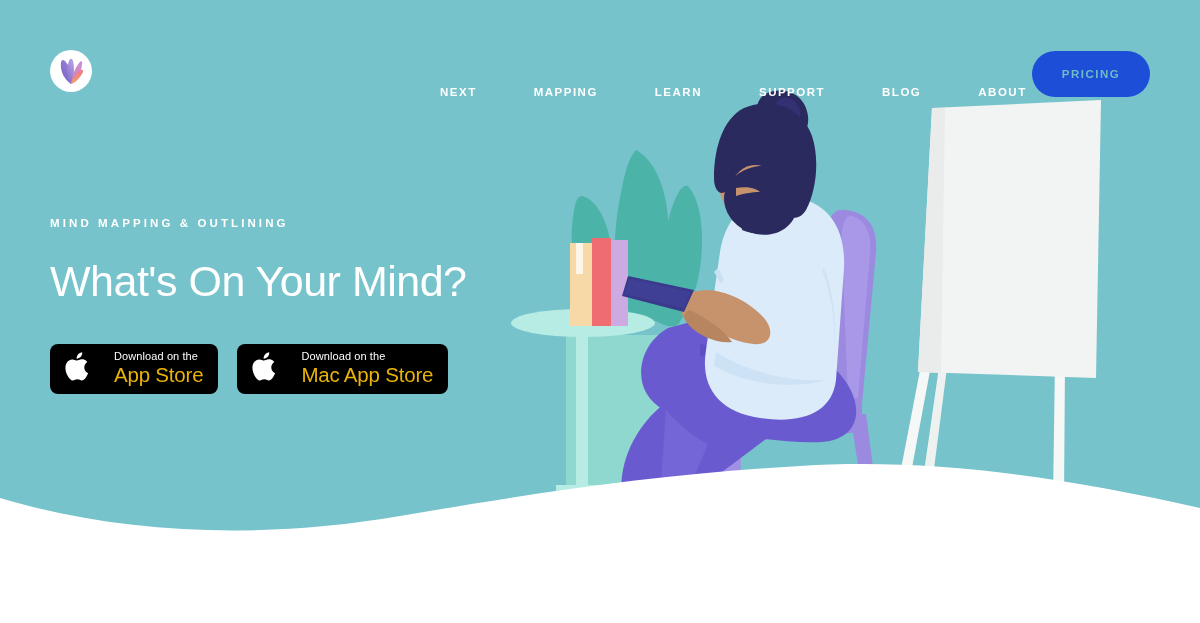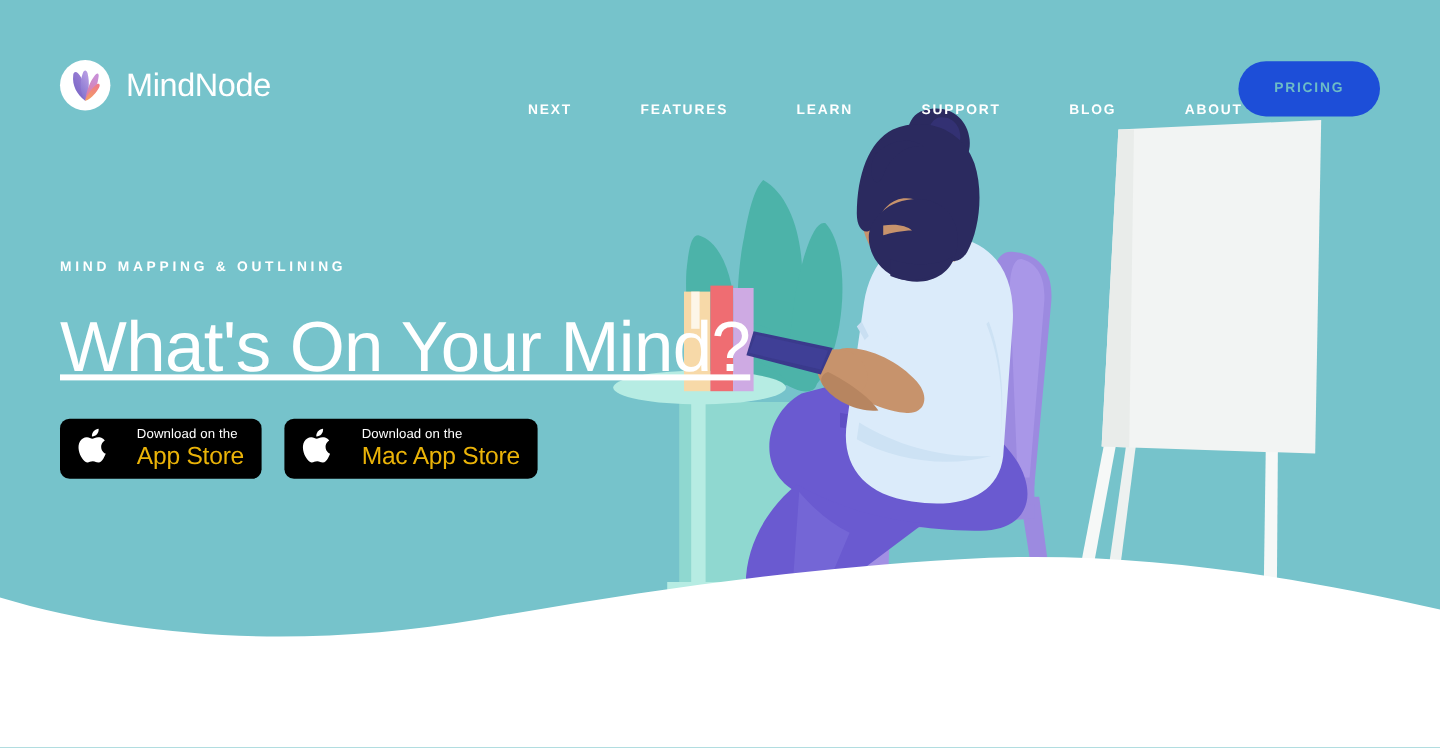--- a/index.html
+++ b/index.html
@@ -67,25 +67,24 @@
 
   
   #hero-copy { position:absolute; left:50px; top:218px; z-index:30; }
 
   #eyebrow {
     color:#ffffff; font-size:11.5px; font-weight:bold;
     letter-spacing:3.1px; line-height:1;
     margin-bottom:29px;
   }
   #headline {
-    color:#ffffff; font-size:59px; font-weight:400;
+    color:#ffffff; font-size:43px; font-weight:400;
     letter-spacing:-0.5px; line-height:1.05;
     white-space:nowrap;
-    margin-bottom:29px;
-    text-decoration:underline;
+    margin-bottom:40px;
   }
 
   #badges { display:flex; align-items:center; gap:19px; }
   .badge {
     display:flex; align-items:center; gap:25px;
     background:#000000; border-radius:8px;
     height:50px; padding:0 15px 0 13px;
     text-decoration:none; cursor:pointer;
     border:none;
   }
@@ -261,26 +260,25 @@
               <stop offset="0%" stop-color="#f4a35f"></stop>
               <stop offset="100%" stop-color="#ef7d86"></stop>
             </linearGradient>
           </defs>
           <path d="M13 27 C6 22 2 14 3 6 C3 3 5 2 7 4 C11 8 13 15 13 22 Z" fill="url(#g1)"></path>
           <path d="M13 27 C9 21 8 12 11 4 C12 1 14 1 15 4 C17 12 16 21 13 27 Z" fill="url(#g2)"></path>
           <path d="M13 27 C14 19 17 11 21 6 C23 3 25 4 24 8 C23 16 19 23 13 27 Z" fill="url(#g3)"></path>
           <path d="M13 27 C15 21 19 16 23 13 C25 12 26 14 24 17 C21 22 17 26 13 27 Z" fill="url(#g4)"></path>
         </svg>
       </span>
-      <span id="brand-name">MindNode</span>
     </a>
 
     <nav id="nav">
       <a class="nav-link" href="#">NEXT</a>
-      <a class="nav-link" href="#">FEATURES</a>
+      <a class="nav-link" href="#">MAPPING</a>
       <a class="nav-link" href="#">LEARN</a>
       <a class="nav-link" href="#">SUPPORT</a>
       <a class="nav-link" href="#">BLOG</a>
       <a class="nav-link" href="#">ABOUT</a>
     </nav>
 
     <button id="pricing-btn">PRICING</button>
   </div>
 
   <div id="hero-copy">

